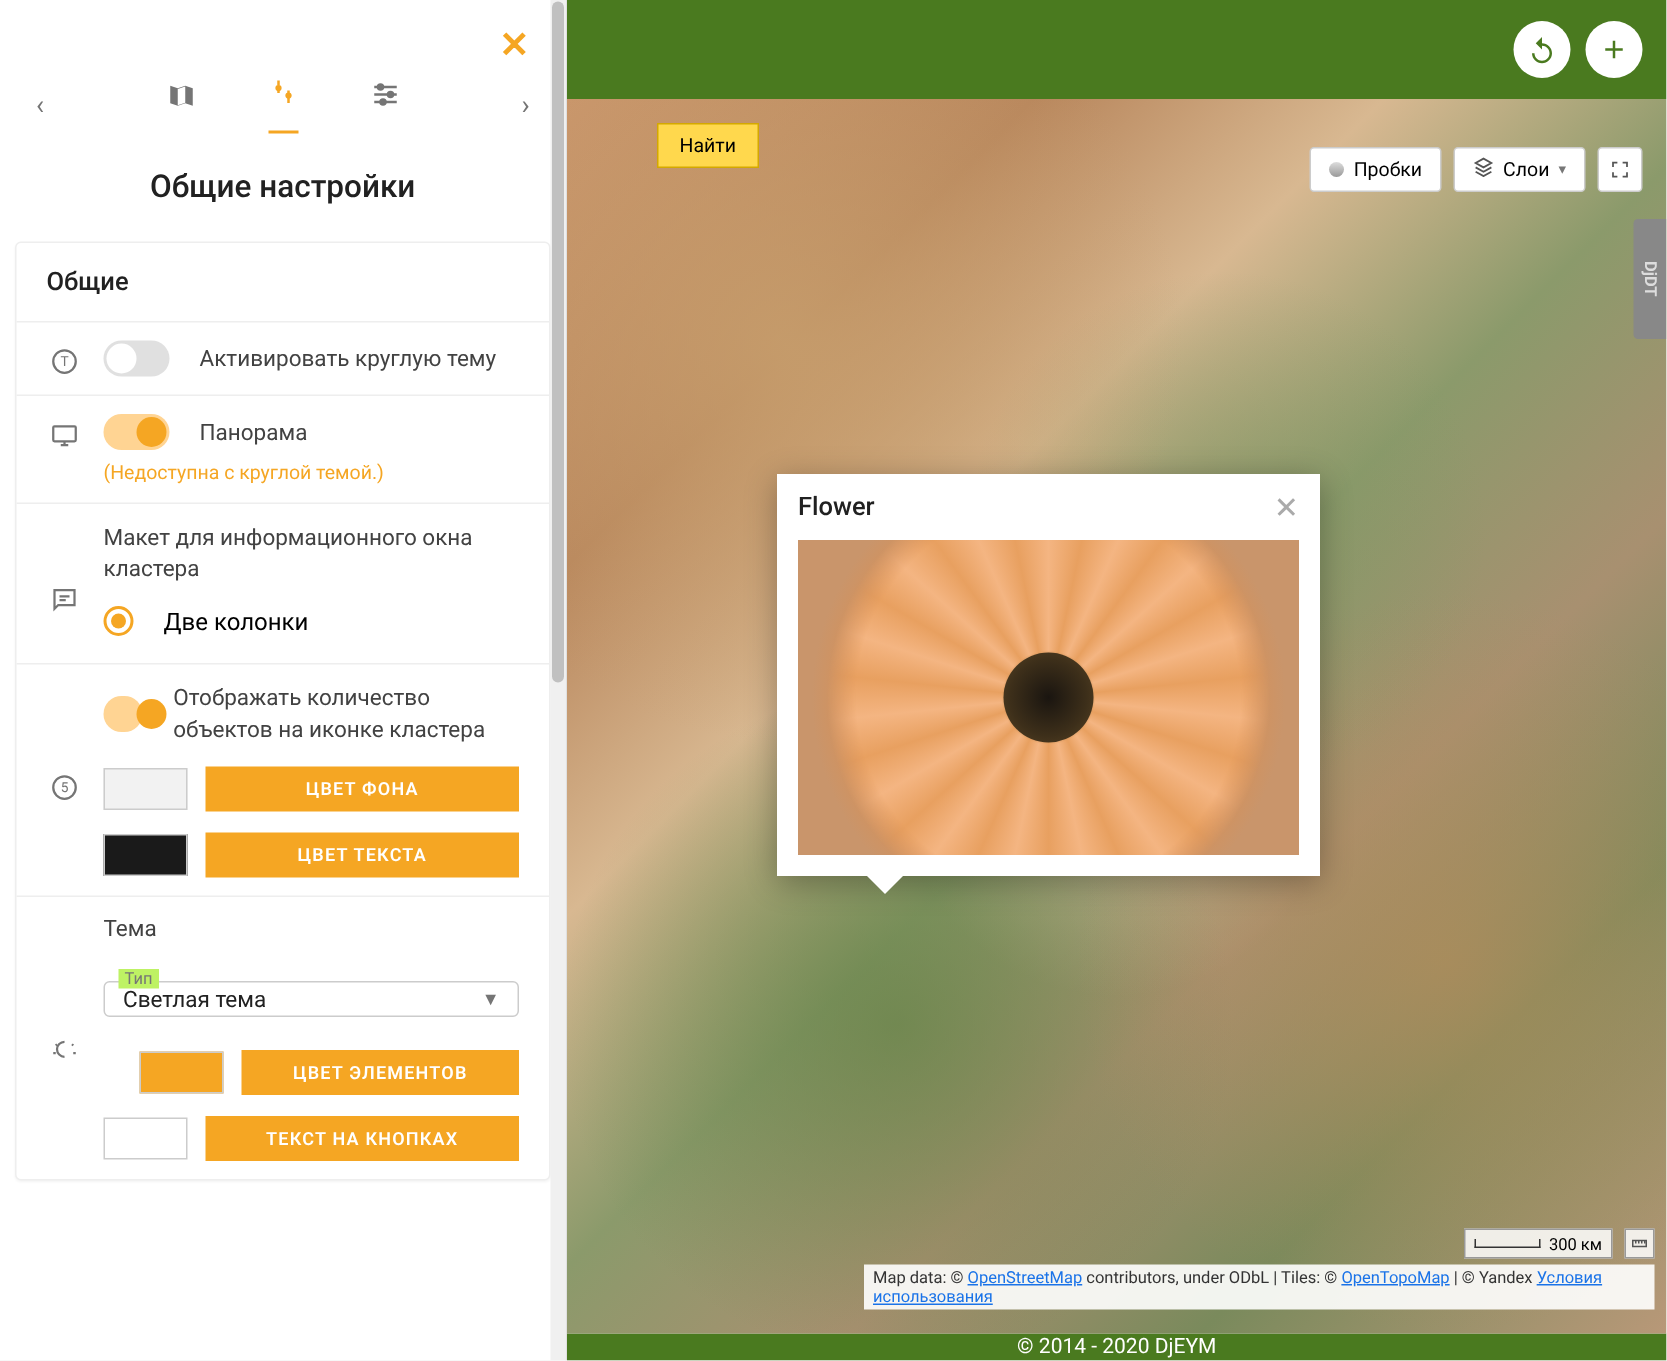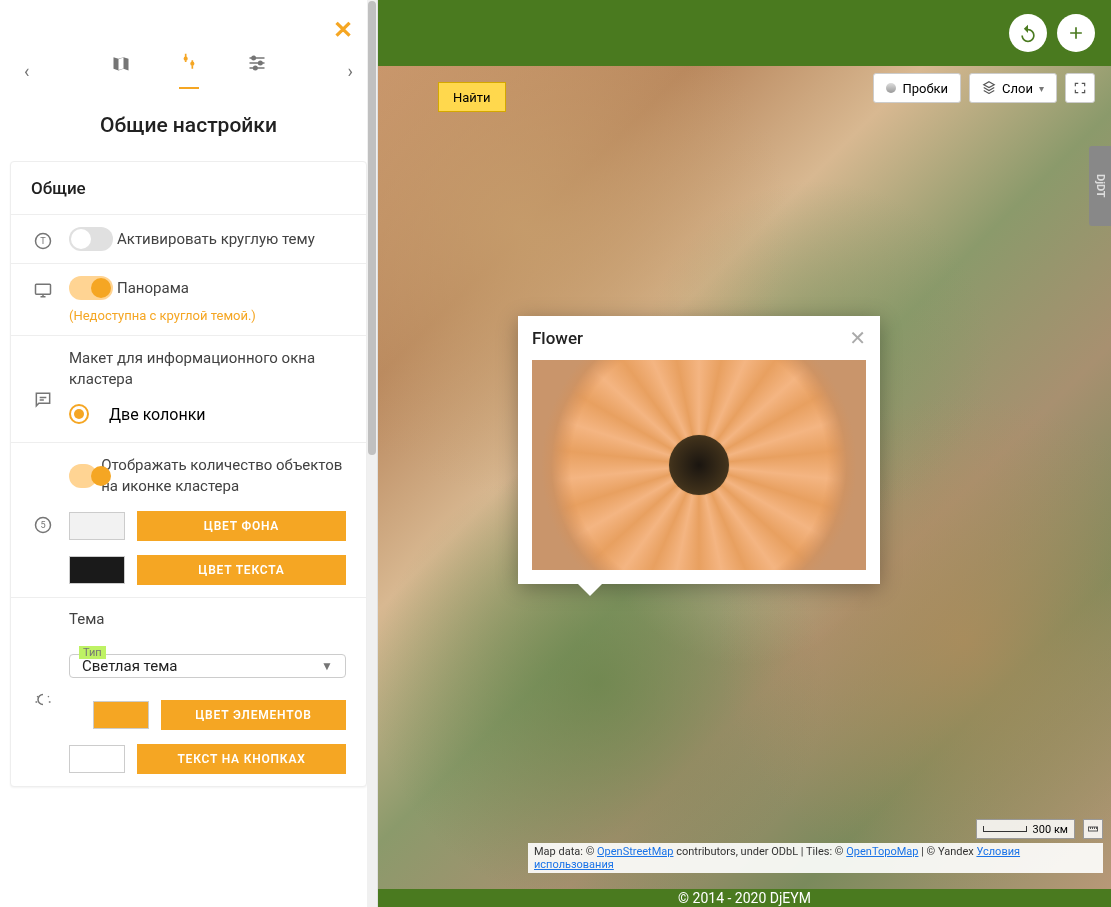--- a/index.html
+++ b/index.html
@@ -21,21 +21,21 @@
 .tab-icon.active { color: #f5a623; border-bottom: 2px solid #f5a623; }
 
 .page-title { text-align: center; font-size: 21px; font-weight: 500; color: #212121; padding: 16px 0 24px; }
 
 .card { margin: 0 10px 0; background: #fff; border: 1px solid #eee; border-radius: 4px; box-shadow: 0 1px 2px rgba(0,0,0,0.05); }
 .card-header { padding: 16px 20px; font-size: 17px; font-weight: 500; color: #212121; }
 
 .setting-row { display: flex; align-items: flex-start; padding: 12px 20px; border-top: 1px solid #eee; gap: 14px; }
 .setting-icon { width: 24px; min-width: 24px; display: flex; align-items: center; justify-content: center; color: #757575; font-size: 18px; margin-top: 4px; }
 .setting-body { flex: 1; display: flex; flex-direction: column; gap: 8px; }
-.setting-toggle-row { display: flex; align-items: center; gap: 4px; }
+.setting-toggle-row { display: flex; align-items: center; gap: 20px; }
 
 .toggle { width: 44px; height: 24px; border-radius: 12px; position: relative; cursor: pointer; }
 .toggle.off { background: #e0e0e0; }
 .toggle.on { background: #ffd493; }
 .toggle-knob { width: 20px; height: 20px; border-radius: 50%; position: absolute; top: 2px; transition: left 0.2s; }
 .toggle.off .toggle-knob { left: 2px; background: #fff; }
 .toggle.on .toggle-knob { left: 22px; background: #f5a623; }
 
 .setting-label { font-size: 15px; color: #424242; line-height: 1.4; }
 .setting-sub { font-size: 13px; color: #f5a623; }
@@ -65,21 +65,21 @@
 .map-terrain { position:absolute; inset:0; background:
   radial-gradient(circle at 20% 20%, rgba(200,160,110,0.8), transparent 30%),
   radial-gradient(circle at 60% 35%, rgba(130,150,100,0.6), transparent 25%),
   radial-gradient(circle at 80% 70%, rgba(180,140,90,0.7), transparent 30%),
   radial-gradient(circle at 30% 75%, rgba(100,130,70,0.7), transparent 28%),
   radial-gradient(circle at 50% 55%, rgba(220,200,170,0.7), transparent 25%);
 }
 
 
 .map-find { position: absolute; top: 16px; left: 60px; height: 30px; background: #ffd84d; border: 1px solid #d4a800; padding: 0 14px; font-size: 13px; cursor: pointer; display: flex; align-items: center; }
-.map-ctrl-right { position: absolute; top: 7px; right: 16px; display: flex; gap: 8px; }
+.map-ctrl-right { position: absolute; top: 32px; right: 16px; display: flex; gap: 8px; }
 .map-pill { height: 30px; background: #fff; border: 1px solid #ccc; padding: 0 12px; display: flex; align-items: center; gap: 6px; font-size: 13px; cursor: pointer; border-radius: 3px; }
 .map-square { width: 30px; height: 30px; background: #fff; border: 1px solid #ccc; display: flex; align-items: center; justify-content: center; cursor: pointer; border-radius: 3px; }
 
 
 .balloon { position: absolute; top: 250px; left: 140px; width: 362px; background: #fff; box-shadow: 0 4px 20px rgba(0,0,0,0.3); }
 .balloon-head { display: flex; justify-content: space-between; align-items: center; padding: 10px 14px; }
 .balloon-title { font-size: 17px; font-weight: 500; color: #212121; }
 .balloon-close { color: #aaa; font-size: 20px; cursor: pointer; }
 .balloon-body { padding: 0 14px 14px; }
 .flower-img { width: 100%; height: 210px; background:
@@ -104,21 +104,21 @@
 .flower-center { position:absolute; top:50%; left:50%; width:60px; height:60px; transform:translate(-50%,-50%); border-radius:50%; background: radial-gradient(circle,#1a1510 0%, #3d2f1a 60%, #5a4525 100%); }
 .flower-bg { position:absolute; inset:0; background: linear-gradient(to bottom, #2a4540 0%, #1e3530 100%); z-index:-1; }
 .balloon::after { content:""; position:absolute; bottom:-12px; left:60px; width:0; height:0; border-left:12px solid transparent; border-right:12px solid transparent; border-top:12px solid #fff; }
 
 
 .map-bottom { position: absolute; bottom: 16px; right: 8px; left: 150px; display:flex; justify-content:flex-end; align-items:flex-end; flex-direction:column; gap:4px; }
 .scale-row { display:flex; align-items:center; gap:8px;padding-left:45px; }
 .scale-bar { height:20px; padding:2px 6px; background:rgba(255,255,255,0.85); font-size:11px; display:flex; align-items:center; gap:6px; border:1px solid #999; }
 .scale-line { width:44px; height:6px; border-left:1px solid #333; border-right:1px solid #333; border-bottom:1px solid #333; }
 .ruler-ic { width:20px; height:20px; background:rgba(255,255,255,0.85); border:1px solid #999; display:flex; align-items:center; justify-content:center; font-size:11px;}
-.attribution { background: rgba(255,255,255,0.9); padding: 2px 6px; font-size: 11px; color:#333; }
+.attribution { background: rgba(255,255,255,0.9); padding: 2px 6px; font-size: 11px; color:#333;margin-left:48px; }
 .attribution a { color: #1a73e8; text-decoration: underline; cursor: pointer; }
 
 .footer-bar { height: 18px; background: #4a7a1f; color: #fff; display: flex; align-items: center; justify-content: center; font-size: 14px; }
 
 .side-tag { position:absolute; right:0; top:80px; width:22px; height:80px; background:#888; border-radius:3px 0 0 3px; display:flex; align-items:center; justify-content:center; writing-mode:vertical-rl; color:#ddd; font-size:11px; font-weight:bold; cursor:pointer; }
 </style>
 </head>
 <body>
 
 <div class="sidebar">

